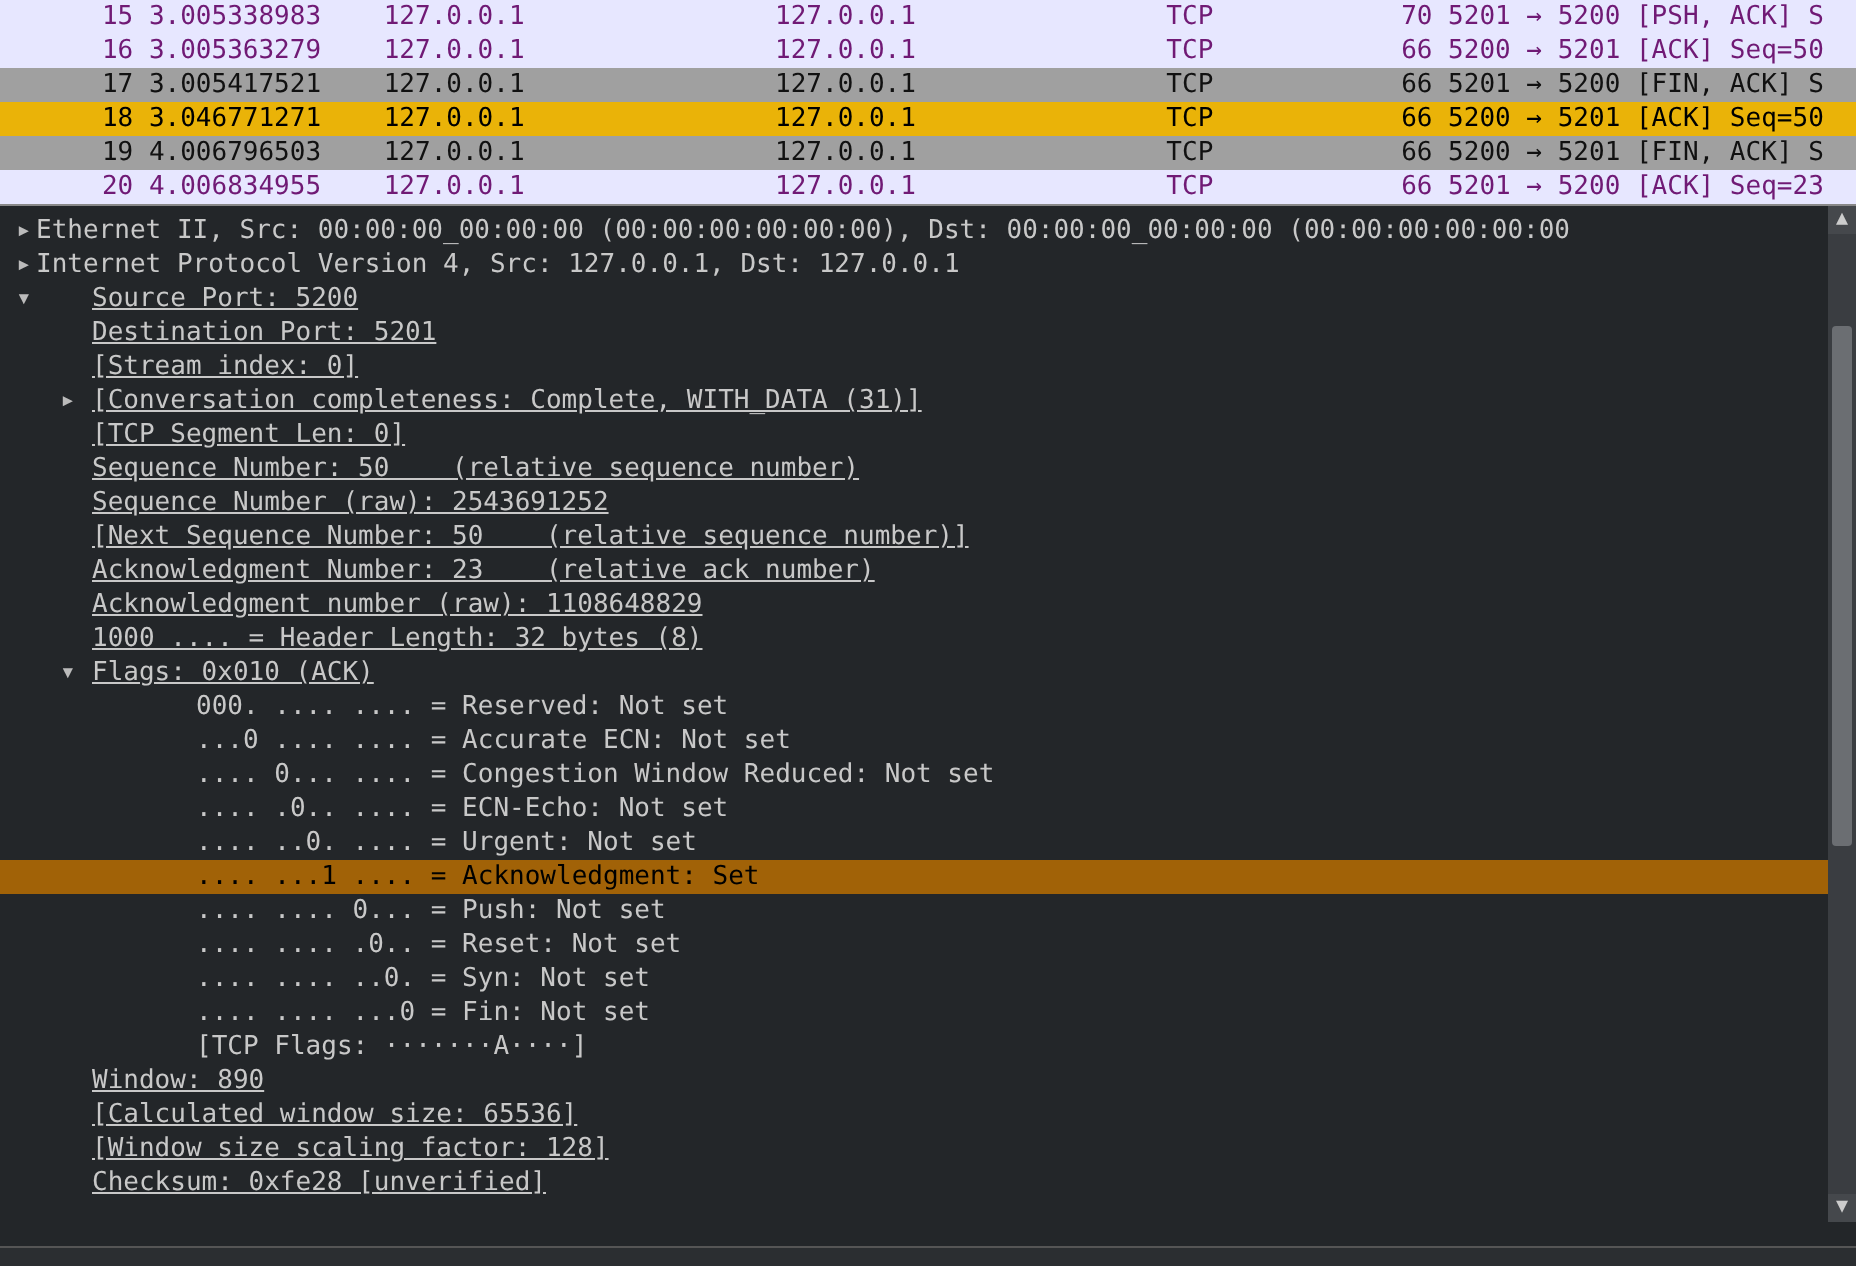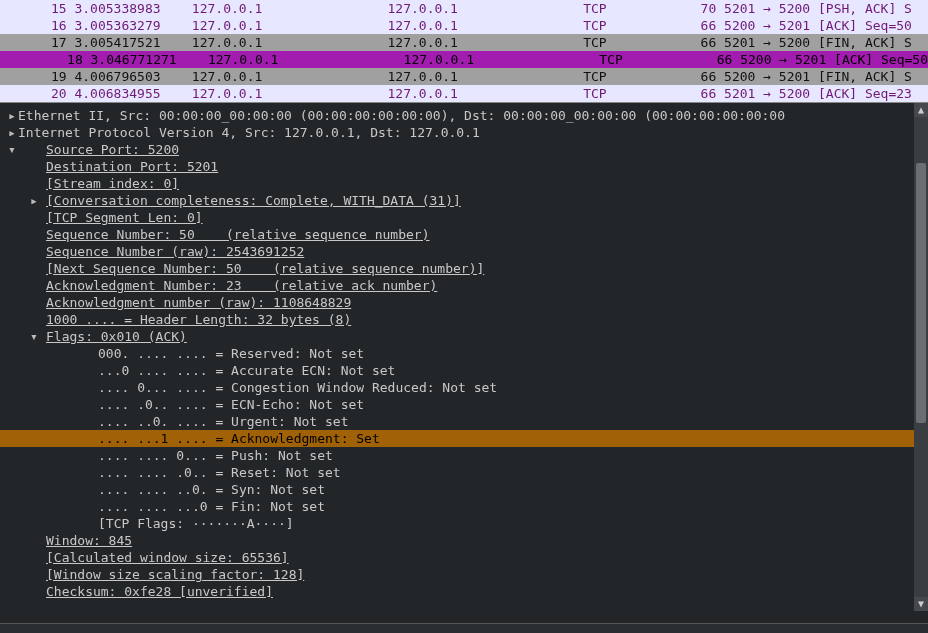--- a/index.html
+++ b/index.html
@@ -24,23 +24,22 @@
     white-space: pre;
     color: #701a75;
     padding-left: 4px;
     cursor: pointer;
   }
   .packet-row.grey {
     background: #a0a0a0;
     color: #111;
   }
   .packet-row.selected {
-    background: #a21caf;
+    background: #eab308;
     color: #000;
-    text-align: right;
   }
   .packet-mark {
     position: relative;
   }
   .packet-mark::before {
     content: "✓";
     position: absolute;
     left: -14px;
     color: #333;
   }
@@ -142,21 +141,21 @@
   <div class="line indent-2">.... 0... .... = Congestion Window Reduced: Not set</div>
   <div class="line indent-2">.... .0.. .... = ECN-Echo: Not set</div>
   <div class="line indent-2">.... ..0. .... = Urgent: Not set</div>
   <div class="line indent-2 selected">.... ...1 .... = Acknowledgment: Set</div>
   <div class="line indent-2">.... .... 0... = Push: Not set</div>
   <div class="line indent-2">.... .... .0.. = Reset: Not set</div>
   <div class="line indent-2">.... .... ..0. = Syn: Not set</div>
   <div class="line indent-2">.... .... ...0 = Fin: Not set</div>
   <div class="line indent-2">[TCP Flags: ·······A····]</div>
 
-  <div class="line indent-1">Window: 845</div>
+  <div class="line indent-1">Window: 890</div>
   <div class="line indent-1">[Calculated window size: 65536]</div>
   <div class="line indent-1">[Window size scaling factor: 128]</div>
   <div class="line indent-1">Checksum: 0xfe28 [unverified]</div>
 
   <div class="scrollbar">
     <div class="scroll-up">▲</div>
     <div class="scroll-thumb"></div>
     <div class="scroll-down" style="position:absolute;bottom:0;left:0;right:0">▼</div>
   </div>
 </div>

